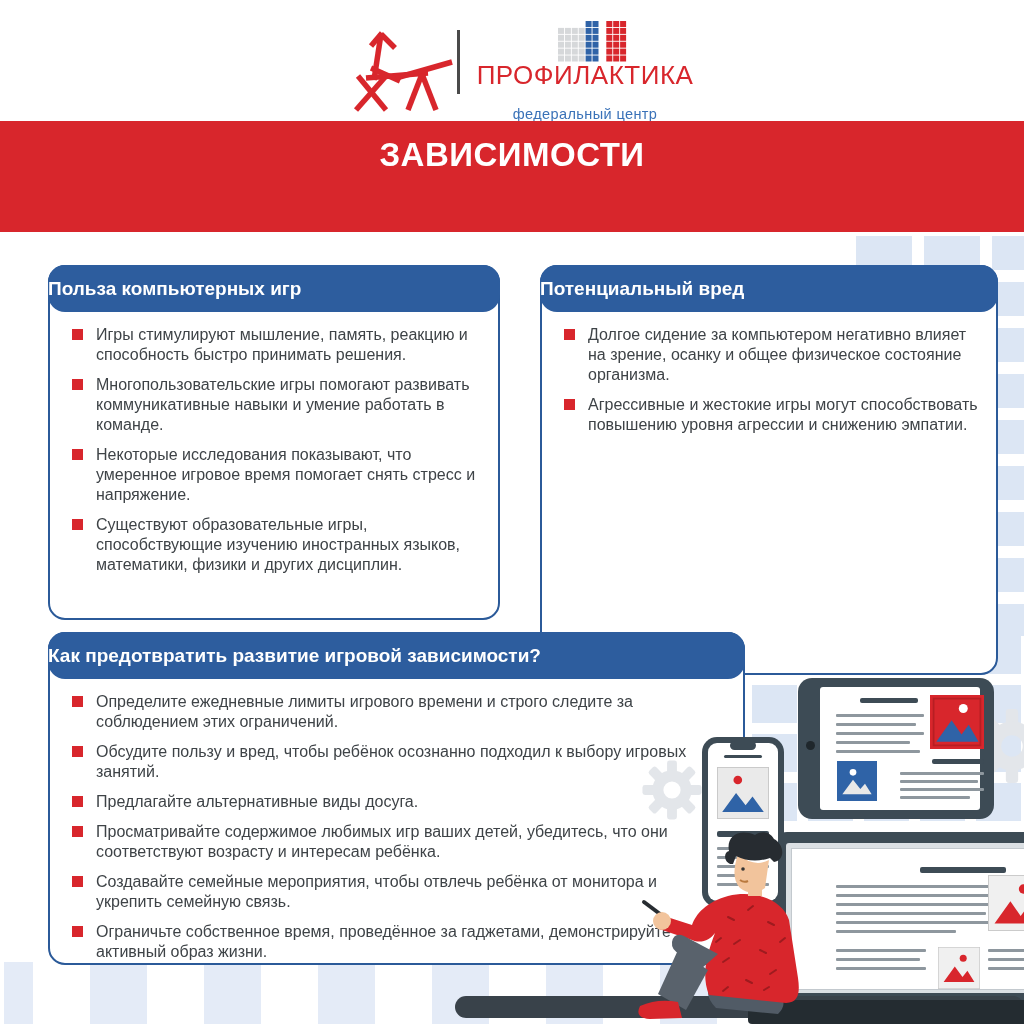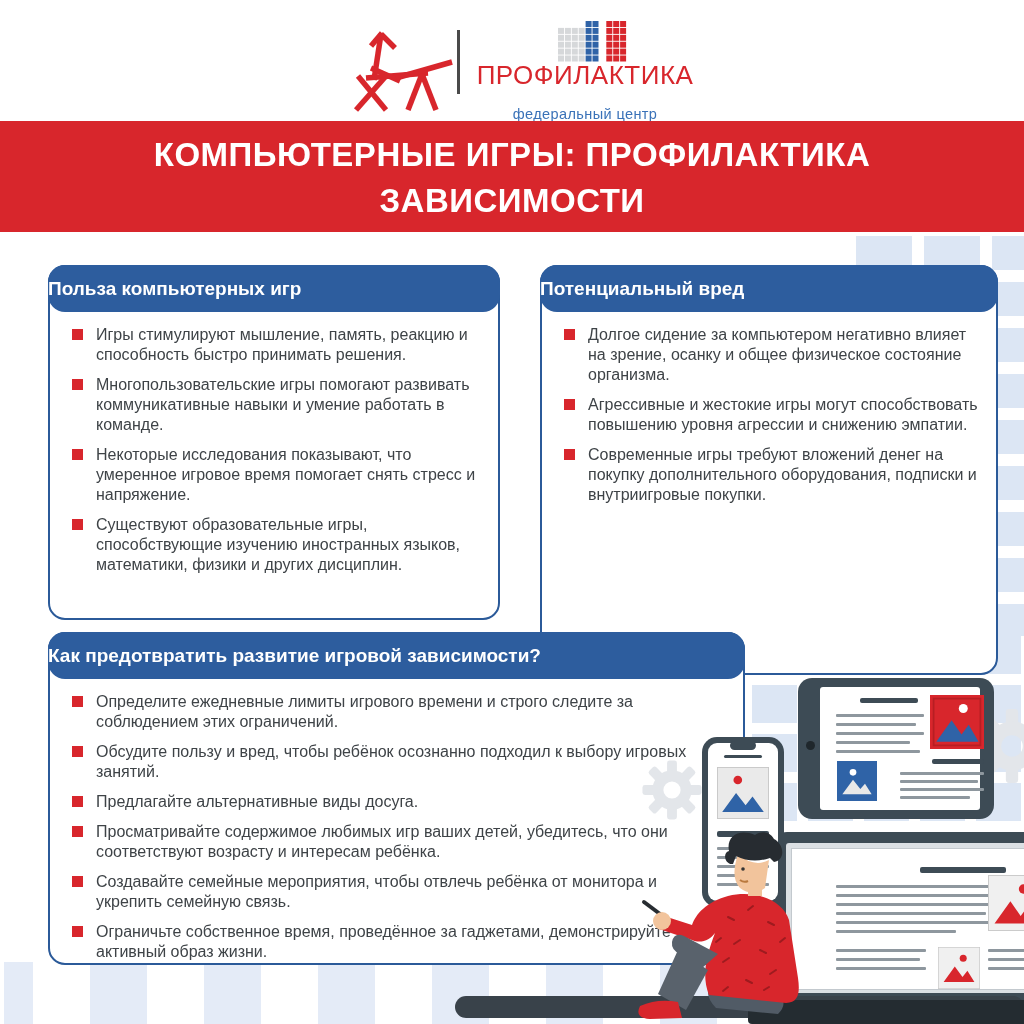--- a/index.html
+++ b/index.html
@@ -152,21 +152,20 @@
         <rect x="34.5" y="34.5" width="6" height="6" fill="#2f63a7"></rect>
         <rect x="48.300000000000004" y="34.5" width="6" height="6" fill="#d8262c"></rect>
         <rect x="55.2" y="34.5" width="6" height="6" fill="#d8262c"></rect>
         <rect x="62.1" y="34.5" width="6" height="6" fill="#d8262c"></rect>
       </svg>
     <div class="brand-name">ПРОФИЛАКТИКА</div>
     <div class="brand-subtitle">федеральный центр</div>
   </div>
 
   <div class="banner">
-    <div>КОМПЬЮТЕРНЫЕ ИГРЫ: ПРОФИЛАКТИКА</div>
     <div>ЗАВИСИМОСТИ</div>
   </div>
 
   <section class="card card-benefits">
     <div class="card-header">Польза компьютерных игр</div>
     <div class="card-body">
       <div class="item">
           <span class="bullet"></span>
           <span class="item-text">Игры стимулируют мышление, память, реакцию и способность быстро принимать решения.</span>
         </div>
@@ -188,24 +187,20 @@
   <section class="card card-harm">
     <div class="card-header">Потенциальный вред</div>
     <div class="card-body">
       <div class="item">
           <span class="bullet"></span>
           <span class="item-text">Долгое сидение за компьютером негативно влияет на зрение, осанку и общее физическое состояние организма.</span>
         </div>
       <div class="item">
           <span class="bullet"></span>
           <span class="item-text">Агрессивные и жестокие игры могут способствовать повышению уровня агрессии и снижению эмпатии.</span>
-        </div>
-      <div class="item">
-          <span class="bullet"></span>
-          <span class="item-text">Современные игры требуют вложений денег на покупку дополнительного оборудования, подписки и внутриигровые покупки.</span>
         </div>
     </div>
   </section>
 
   <section class="card card-prevention">
     <div class="card-header">Как предотвратить развитие игровой зависимости?</div>
     <div class="card-body">
       <div class="item">
           <span class="bullet"></span>
           <span class="item-text">Определите ежедневные лимиты игрового времени и строго следите за соблюдением этих ограничений.</span>

